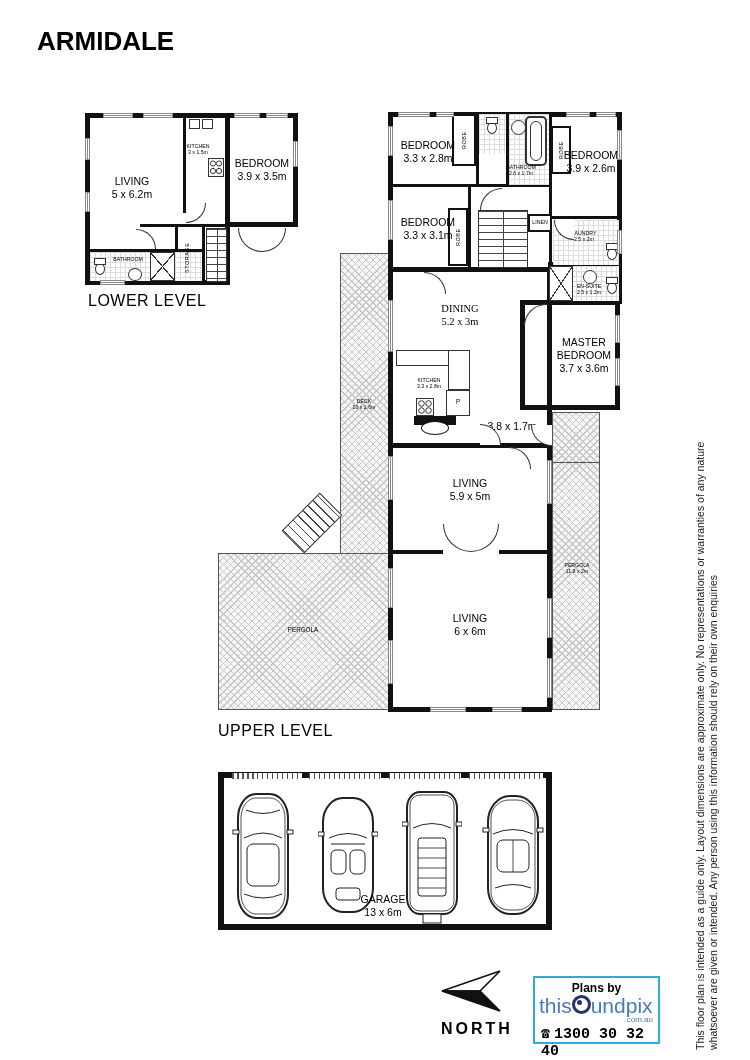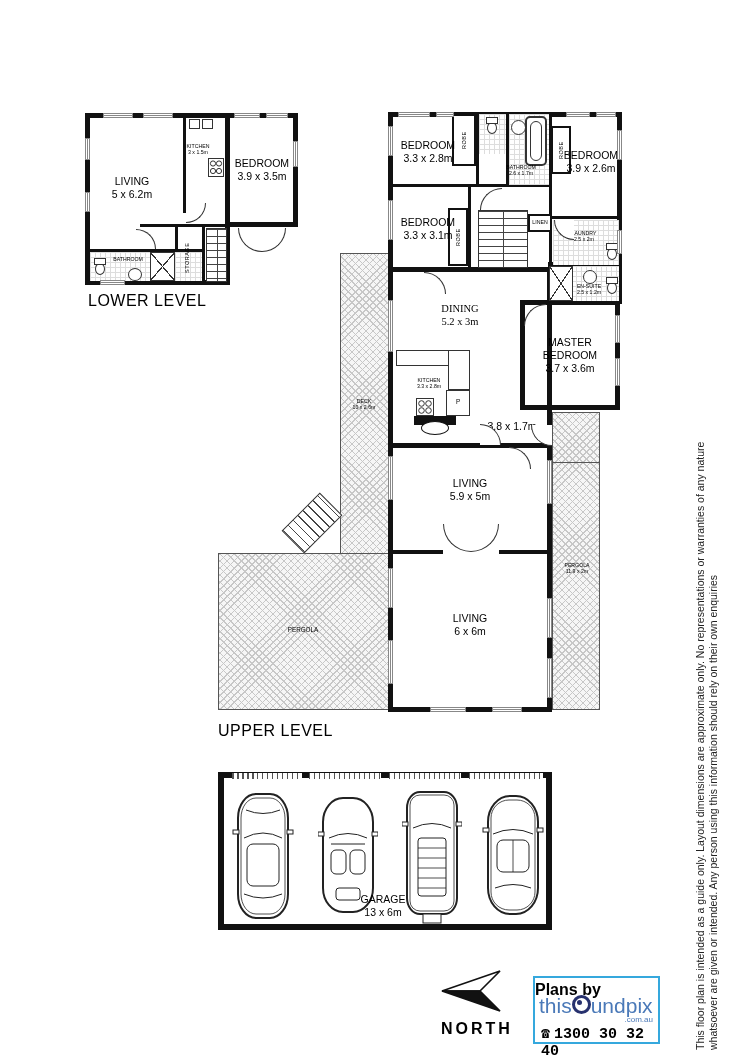--- a/index.html
+++ b/index.html
@@ -48,37 +48,38 @@
   .sinkc{position:absolute;border:1px solid #333;border-radius:50%;background:#fff;}
   .bench{position:absolute;border:1px solid #333;background:#fff;box-sizing:border-box;}
   .counter{position:absolute;background:#111;}
   .oval{position:absolute;border:1.5px solid #111;border-radius:50%;background:#fff;}
   .gdoor{position:absolute;top:772px;height:7px;border-top:1px solid #111;box-sizing:border-box;
     background:repeating-linear-gradient(90deg,#555 0 1.5px,#fff 1.5px 5px);}
   
   .title{position:absolute;left:37px;top:26px;font-size:26px;font-weight:bold;line-height:1.18;}
   
   .brandbox{position:absolute;left:533px;top:976px;width:127px;height:68px;border:2px solid #35a8dd;box-sizing:border-box;background:#fff;}
-  .plansby{position:absolute;left:0;right:0;top:3px;text-align:left;font-size:16px;font-weight:bold;}
+  .plansby{position:absolute;left:0;right:0;top:3px;text-align:center;font-size:12px;font-weight:bold;}
   .brand{position:absolute;left:4px;top:16px;font-size:21px;color:#4a79b8;letter-spacing:0;}
   .logo-o{display:inline-block;width:13px;height:13px;border:3px solid #27316e;border-radius:50%;position:relative;vertical-align:-1px;}
   .logo-o::after{content:"";position:absolute;width:5px;height:5px;background:#27316e;border-radius:50%;left:2px;top:2px;}
   .domain{position:absolute;right:5px;top:37px;font-size:8px;color:#4a79b8;}
   .phone{position:absolute;left:6px;top:46px;font-size:15px;font-weight:bold;font-family:Liberation Mono, monospace;}
   .phone .ic{font-weight:normal;font-size:15px;margin-right:4px;}
   .north-lbl{position:absolute;left:441px;top:1020px;font-size:16px;font-weight:bold;letter-spacing:3px;}
   .disc{position:absolute;left:694px;top:1050px;transform:rotate(-90deg);transform-origin:0 0;font-size:10.5px;line-height:13px;color:#222;}
   .disc span{display:block;white-space:nowrap;}
 </style>
 </head>
 <body>
 
 <div class="page">
 
   <div class="title">
+    <div>ARMIDALE</div>
   </div>
 
   <div class="outline" style="left:85px;top:113px;width:145px;height:172px;"></div>
   <div class="outline" style="left:225px;top:113px;width:73px;height:114px;"></div>
 
   <div class="wall" style="left:183px;top:113px;width:3px;height:100px;"></div>
   <div class="wall" style="left:140px;top:224px;width:90px;height:3px;"></div>
   <div class="wall" style="left:88px;top:249px;width:117px;height:3px;"></div>
   <div class="wall" style="left:175px;top:226px;width:3px;height:56px;"></div>
   <div class="wall" style="left:202px;top:226px;width:3px;height:56px;"></div>
@@ -213,21 +214,21 @@
   <div class="toilet" style="left:606px;top:277px;"></div>
   <div class="lbl xs" style="left:589px;top:283px;">
     <span>EN-SUITE</span>
       <span>2.5 x 1.2m</span>
     </div>
 
   <div class="lbl" style="left:460px;top:302px;font-family:Liberation Serif, serif;">
     <span>DINING</span>
       <span>5.2 x 3m</span>
     </div>
-  <div class="lbl" style="left:570px;top:336px;">
+  <div class="lbl" style="left:584px;top:336px;">
     <span>MASTER</span>
       <span>BEDROOM</span>
       <span>3.7 x 3.6m</span>
     </div>
   <div class="lbl" style="left:512px;top:420px;">
     <span>3.8 x 1.7m</span>
     </div>
 
   <div class="bench" style="left:396px;top:350px;width:54px;height:16px;"></div>
   <div class="bench" style="left:448px;top:350px;width:22px;height:40px;"></div>

